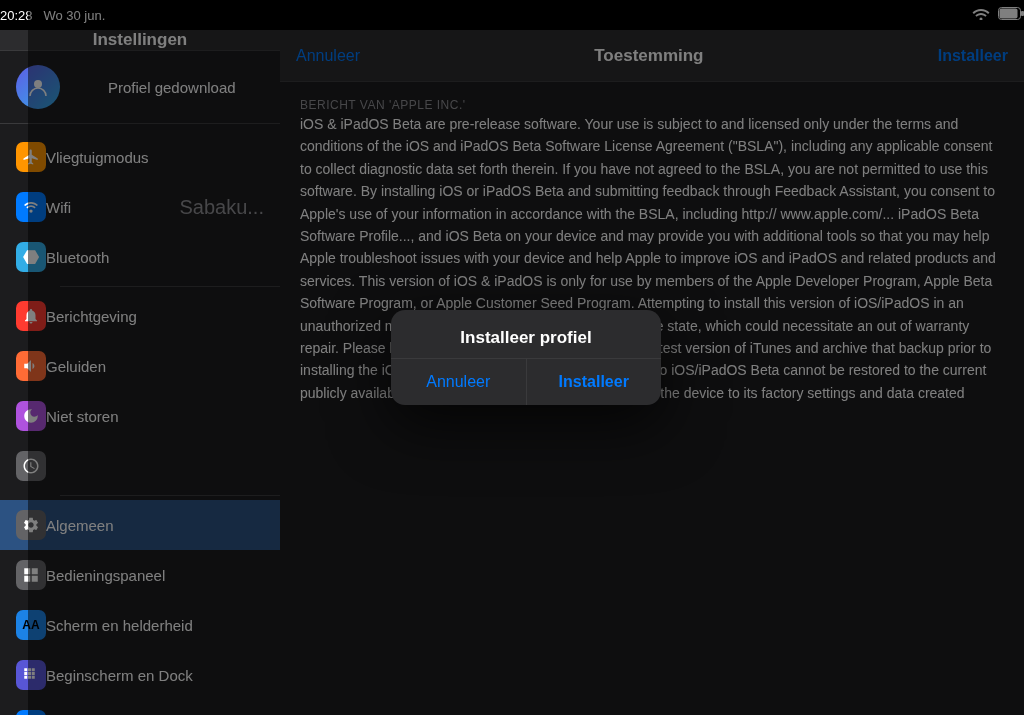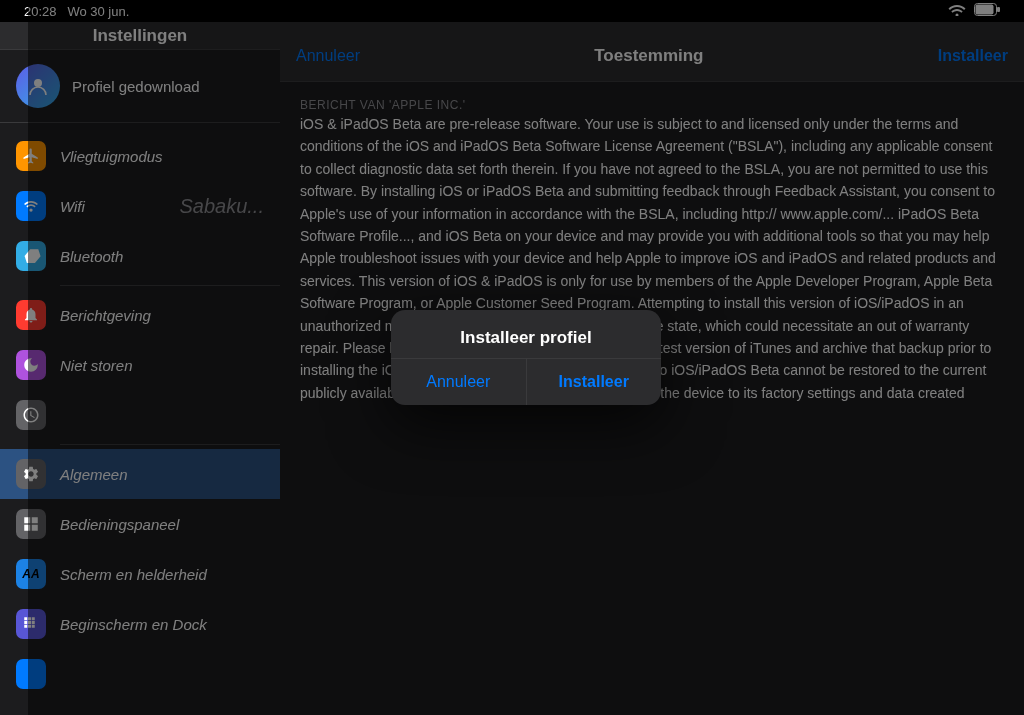--- a/index.html
+++ b/index.html
@@ -7,26 +7,26 @@
       width: 1024px;
       height: 715px;
       background: #1c1c1e;
       font-family: -apple-system, 'SF Pro Text', 'Helvetica Neue', sans-serif;
       overflow: hidden;
       position: relative;
     }
 
     
     .status-bar {
-      height: 22px;
+      height: 30px;
       background: #000;
       display: flex;
       align-items: center;
       justify-content: space-between;
-      padding: 0 24px;
+      padding: 0 0;
       color: #fff;
       font-size: 13px;
       font-weight: 500;
       position: relative;
       z-index: 10;
     }
     .status-bar-right {
       display: flex;
       align-items: center;
       gap: 8px;
@@ -74,39 +74,39 @@
       border-radius: 22px;
       background: linear-gradient(135deg, #5e5ce6, #32ade6);
       display: flex;
       align-items: center;
       justify-content: center;
       color: #fff;
       font-size: 20px;
     }
     .profile-info {
       flex: 1;
+      margin-left: 36px;
     }
     .profile-name {
       color: #fff;
       font-size: 15px;
       font-weight: 500;
     }
 
     .sidebar-section {
       padding: 8px 0;
     }
 
     .sidebar-item {
       display: flex;
       align-items: center;
-      gap: 14px;
+      gap: 0;
       padding: 10px 16px;
       cursor: pointer;
       position: relative;
-      font-style: italic;
     }
     .sidebar-item.active {
       background: #2c5282;
     }
 
     .item-icon {
       width: 30px;
       height: 30px;
       border-radius: 7px;
       display: flex;
@@ -366,20 +366,28 @@
 
       <div class="sidebar-item">
         <div class="item-icon icon-red">
           <svg width="18" height="18" viewBox="0 0 24 24" fill="white">
             <path d="M12 22c1.1 0 2-.9 2-2h-4c0 1.1.9 2 2 2zm6-6V11c0-3.07-1.64-5.64-4.5-6.32V4c0-.83-.67-1.5-1.5-1.5s-1.5.67-1.5 1.5v.68C7.63 5.36 6 7.92 6 11v5l-2 2v1h16v-1l-2-2z"></path>
           </svg>
         </div>
         <span class="item-label">Berichtgeving</span>
       </div>
 
+      <div class="sidebar-item">
+        <div class="item-icon icon-orange2">
+          <svg width="18" height="18" viewBox="0 0 24 24" fill="white">
+            <path d="M3 9v6h4l5 5V4L7 9H3zm13.5 3c0-1.77-1.02-3.29-2.5-4.03v8.05c1.48-.73 2.5-2.25 2.5-4.02z"></path>
+          </svg>
+        </div>
+        <span class="item-label">Geluiden</span>
+      </div>
 
       <div class="sidebar-item">
         <div class="item-icon icon-purple">
           <svg width="18" height="18" viewBox="0 0 24 24" fill="white">
             <path d="M12 3c-4.97 0-9 4.03-9 9s4.03 9 9 9 9-4.03 9-9c0-.46-.04-.92-.1-1.36-.98 1.37-2.58 2.26-4.4 2.26-2.98 0-5.4-2.42-5.4-5.4 0-1.81.89-3.42 2.26-4.4-.44-.06-.9-.1-1.36-.1z"></path>
           </svg>
         </div>
         <span class="item-label">Niet storen</span>
       </div>
 

